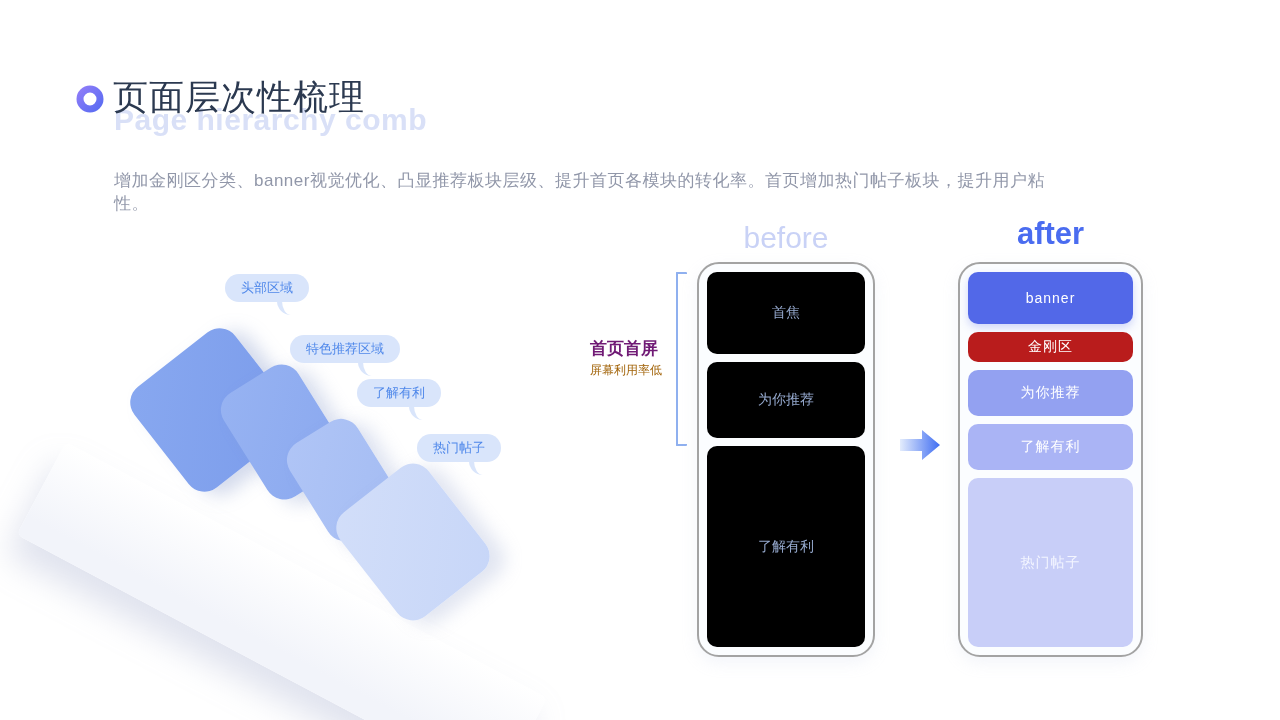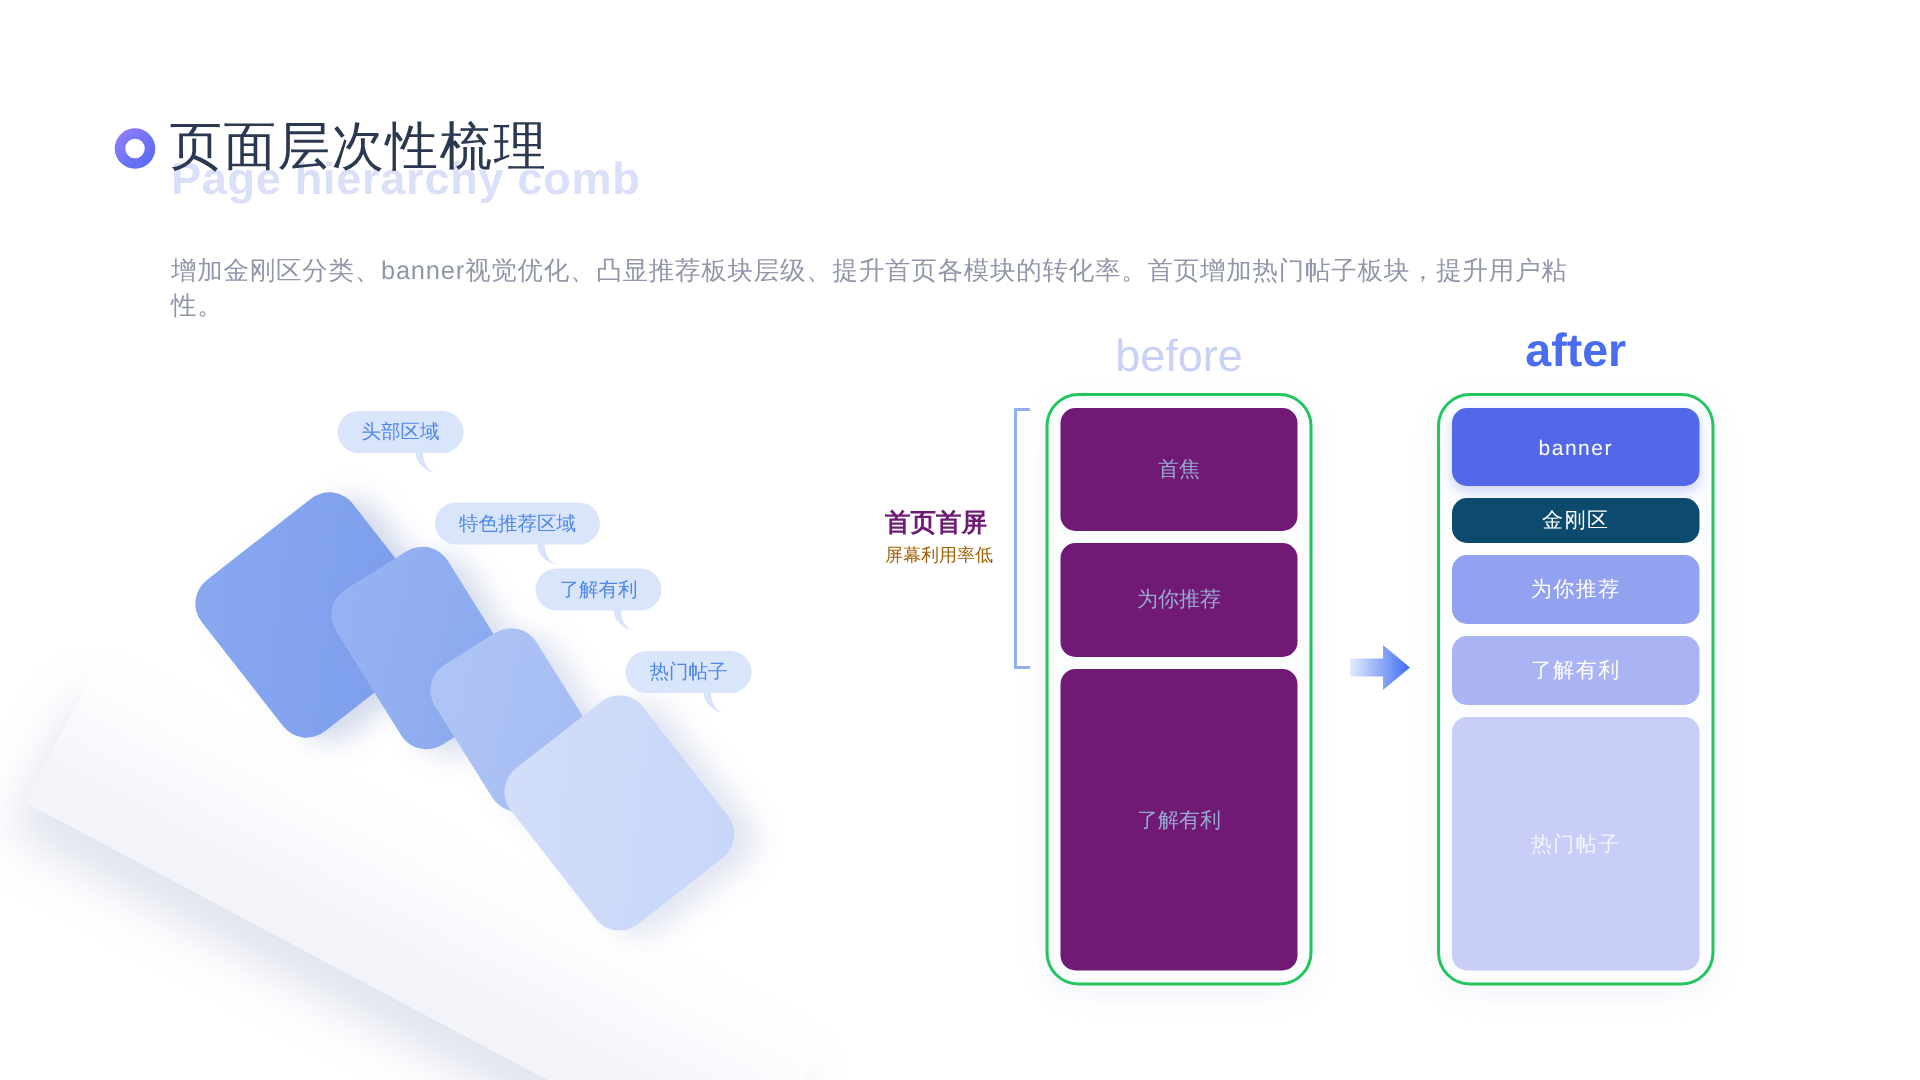--- a/index.html
+++ b/index.html
@@ -67,37 +67,37 @@
   .bracket{
     position:absolute;left:676px;top:272px;width:9px;height:170px;
     border-left:2px solid #8fb0ef;border-top:2px solid #8fb0ef;
     border-bottom:2px solid #8fb0ef;border-radius:1px;
   }
   .bracket-title{position:absolute;left:590px;top:337px;font-size:17px;font-weight:700;color:#701a75;white-space:nowrap;}
   .bracket-subtitle{position:absolute;left:590px;top:362px;font-size:12px;color:#a16207;white-space:nowrap;}
 
   .phone{
     position:absolute;top:262px;height:395px;box-sizing:border-box;
-    background:#fbfdff;border:2px solid #22c55e;border-radius:22px;
+    background:#fbfdff;border:2px solid #a3a3a3;border-radius:22px;
     padding:8px;display:flex;flex-direction:column;gap:8px;
     box-shadow:0 6px 16px rgba(190,200,230,.18);
   }
   .phone-before{left:697px;width:178px;}
   .phone-after{left:958px;width:185px;}
 
   .sec{
     border-radius:10px;display:flex;align-items:center;justify-content:center;
     font-size:14px;flex-shrink:0;
   }
-  .sec-before{background:#701a75;color:#96aacf;}
+  .sec-before{background:#000000;color:#96aacf;}
   .b1{height:82px;} .b2{height:62px;} .b3{height:76px;} .b4{flex:1;}
 
   .sec-after{color:#ffffff;letter-spacing:1px;}
   .a1{height:52px;background:#5268e8;box-shadow:0 4px 8px rgba(82,104,232,.25);}
-  .a2{height:30px;background:#0c4a6e;}
+  .a2{height:30px;background:#b91c1c;}
   .a3{height:46px;background:#93a1f1;}
   .a4{height:46px;background:#aab4f5;}
   .a5{flex:1;background:#c8cef8;color:#f3f5ff;}
 
   .arrow-icon{position:absolute;left:898px;top:426px;}
 </style>
 </head>
 <body>
 
 <div class="slide">

